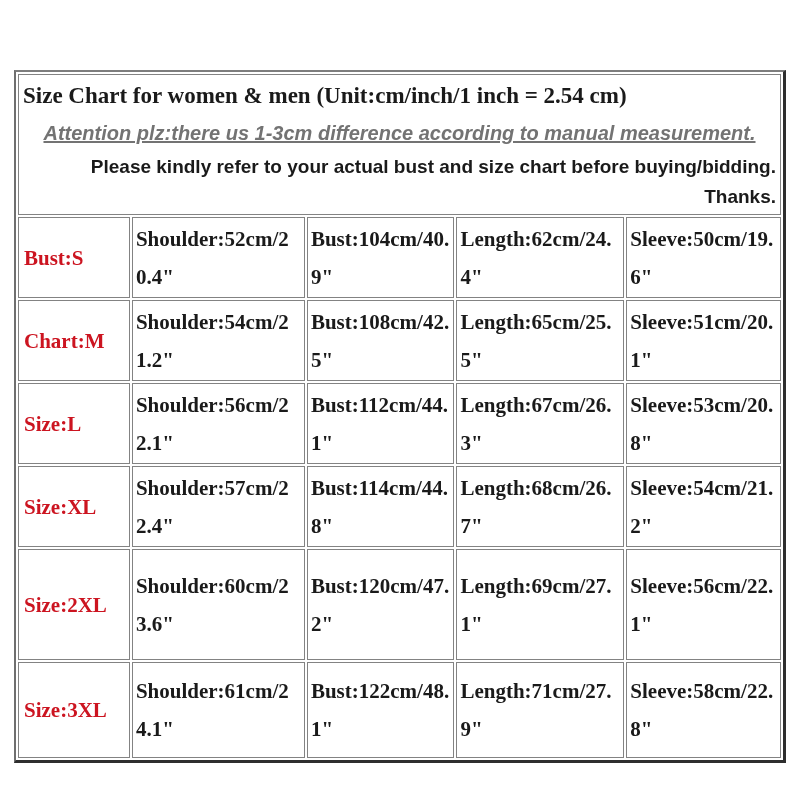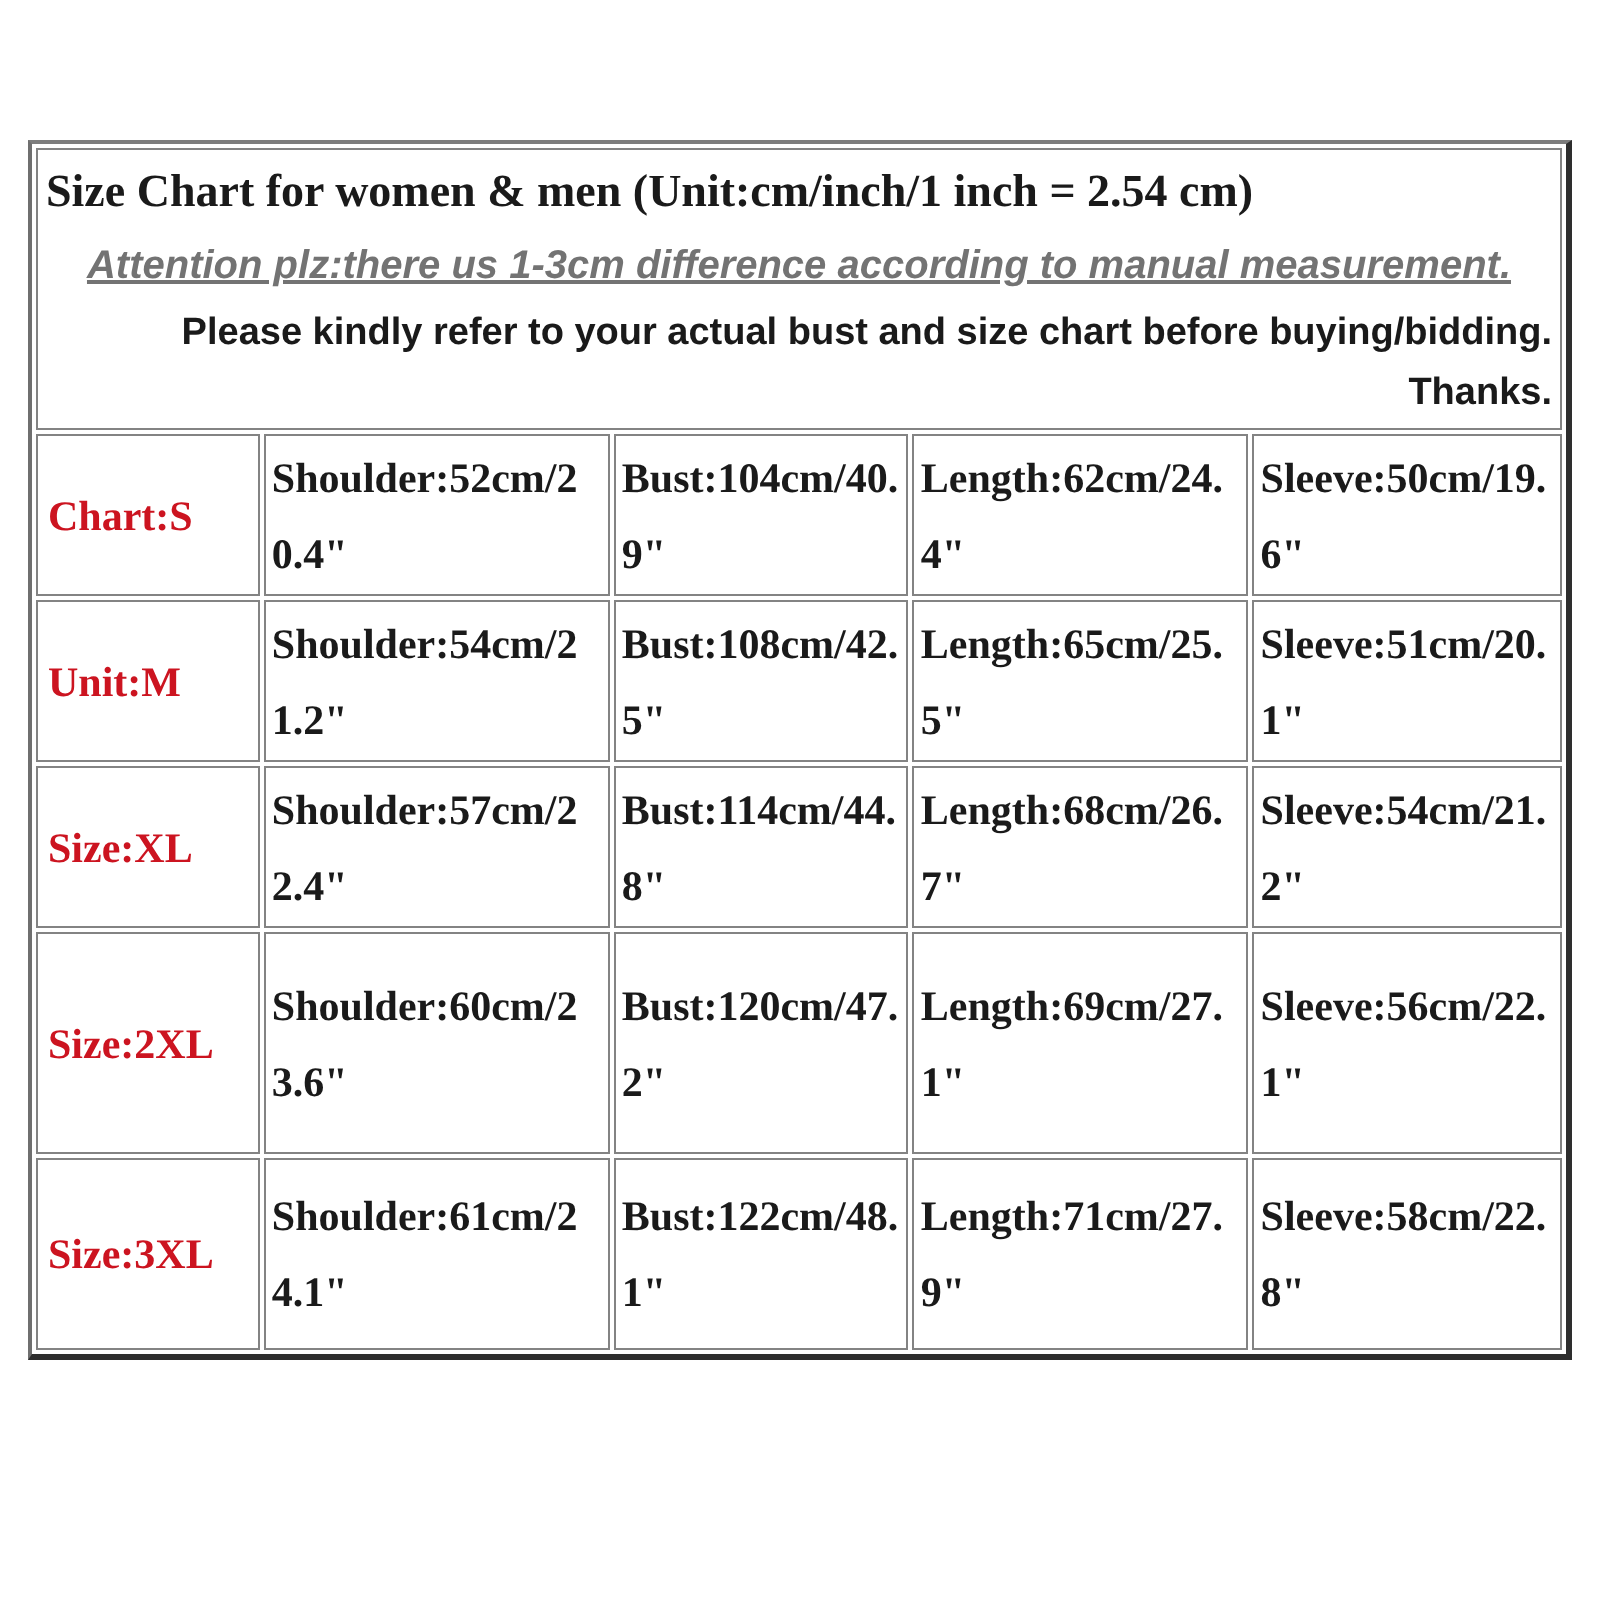--- a/index.html
+++ b/index.html
@@ -92,32 +92,39 @@
     <tbody>
       <tr>
         <td class="header-cell" colspan="5">
           <div class="hdr-title">Size Chart for women &amp; men (Unit:cm/inch/1 inch = 2.54 cm)</div>
           <div class="hdr-attention">Attention plz:there us 1-3cm difference according to manual measurement.</div>
           <div class="hdr-note">Please kindly refer to your actual bust and size chart before buying/bidding.</div>
           <div class="hdr-note">Thanks.</div>
         </td>
       </tr>
       <tr class="row-data">
-        <td class="size-cell">Chart:S</td>
+        <td class="size-cell">Bust:S</td>
         <td>Shoulder:52cm/20.4"</td>
         <td>Bust:104cm/40.9"</td>
         <td>Length:62cm/24.4"</td>
         <td>Sleeve:50cm/19.6"</td>
       </tr>
       <tr class="row-data">
-        <td class="size-cell">Unit:M</td>
+        <td class="size-cell">Chart:M</td>
         <td>Shoulder:54cm/21.2"</td>
         <td>Bust:108cm/42.5"</td>
         <td>Length:65cm/25.5"</td>
         <td>Sleeve:51cm/20.1"</td>
+      </tr>
+      <tr class="row-data">
+        <td class="size-cell">Size:L</td>
+        <td>Shoulder:56cm/22.1"</td>
+        <td>Bust:112cm/44.1"</td>
+        <td>Length:67cm/26.3"</td>
+        <td>Sleeve:53cm/20.8"</td>
       </tr>
       <tr class="row-data">
         <td class="size-cell">Size:XL</td>
         <td>Shoulder:57cm/22.4"</td>
         <td>Bust:114cm/44.8"</td>
         <td>Length:68cm/26.7"</td>
         <td>Sleeve:54cm/21.2"</td>
       </tr>
       <tr class="row-2xl">
         <td class="size-cell">Size:2XL</td>

